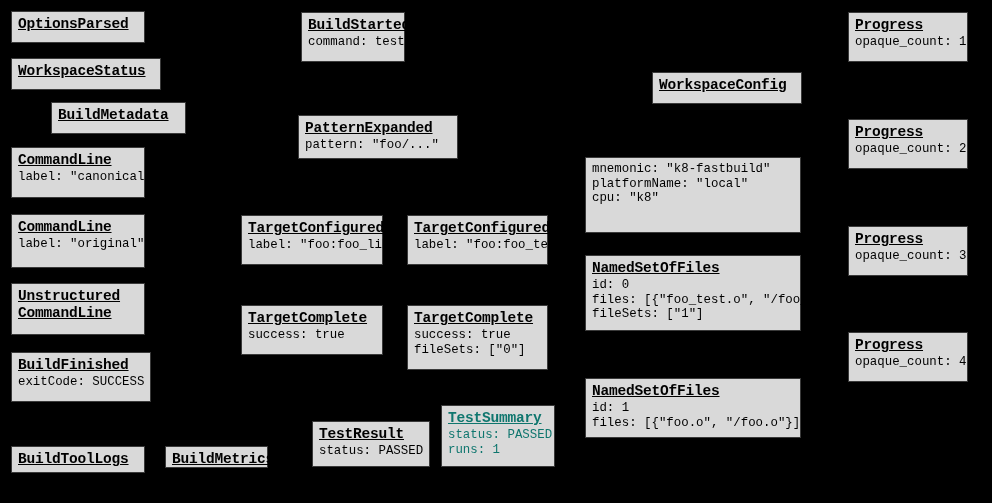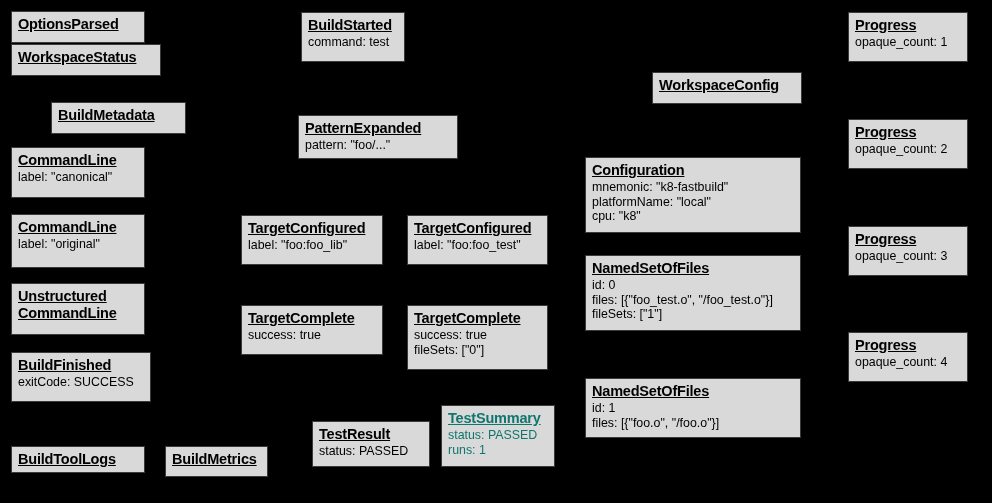--- a/index.html
+++ b/index.html
@@ -23,20 +23,21 @@
     background: #000000;
   }
   .node {
     position: absolute;
     box-sizing: border-box;
     background: #d9d9d9;
     border: 1px solid #3a3a3a;
     padding: 4px 22px 5px 6px;
     color: #000000;
     line-height: 1.18;
+    font-family: Liberation Mono, monospace;
   }
   .node-title {
     font-size: 14.5px;
     font-weight: bold;
     text-decoration: underline;
     letter-spacing: -0.2px;
     white-space: pre-line;
     display: block;
     margin-bottom: 1px;
   }
@@ -50,21 +51,21 @@
     white-space: pre;
   }
 </style>
 </head>
 <body>
 
 <div id="canvas">
     <div class="node" style="left: 11px; top: 11px; width: 134px; height: 32px; background: rgb(217, 217, 217); border-color: rgb(58, 58, 58); color: rgb(0, 0, 0);">
       <span class="node-title">OptionsParsed</span>
     </div>
-    <div class="node" style="left: 11px; top: 44px; width: 150px; height: 32px; background: rgb(217, 217, 217); border-color: rgb(58, 58, 58); color: rgb(0, 0, 0);">
+    <div class="node" style="left: 11px; top: 58px; width: 150px; height: 32px; background: rgb(217, 217, 217); border-color: rgb(58, 58, 58); color: rgb(0, 0, 0);">
       <span class="node-title">WorkspaceStatus</span>
     </div>
     <div class="node" style="left: 11px; top: 102px; width: 135px; height: 32px; background: rgb(217, 217, 217); border-color: rgb(58, 58, 58); color: rgb(0, 0, 0); margin-left: 40px;">
       <span class="node-title">BuildMetadata</span>
     </div>
     <div class="node" style="left: 11px; top: 147px; width: 134px; height: 51px; background: rgb(217, 217, 217); border-color: rgb(58, 58, 58); color: rgb(0, 0, 0);">
       <span class="node-title">CommandLine</span>
       <span class="node-attrs">
         <span class="attr-line">label: "canonical"</span>
       </span>
@@ -81,21 +82,21 @@
     </div>
     <div class="node" style="left: 11px; top: 352px; width: 140px; height: 50px; background: rgb(217, 217, 217); border-color: rgb(58, 58, 58); color: rgb(0, 0, 0);">
       <span class="node-title">BuildFinished</span>
       <span class="node-attrs">
         <span class="attr-line">exitCode: SUCCESS</span>
       </span>
     </div>
     <div class="node" style="left: 11px; top: 446px; width: 134px; height: 27px; background: rgb(217, 217, 217); border-color: rgb(58, 58, 58); color: rgb(0, 0, 0);">
       <span class="node-title">BuildToolLogs</span>
     </div>
-    <div class="node" style="left: 165px; top: 446px; width: 103px; height: 31px; background: rgb(217, 217, 217); border-color: rgb(58, 58, 58); color: rgb(0, 0, 0);">
+    <div class="node" style="left: 165px; top: 446px; width: 103px; height: 22px; background: rgb(217, 217, 217); border-color: rgb(58, 58, 58); color: rgb(0, 0, 0);">
       <span class="node-title">BuildMetrics</span>
     </div>
     <div class="node" style="left: 301px; top: 12px; width: 104px; height: 50px; background: rgb(217, 217, 217); border-color: rgb(58, 58, 58); color: rgb(0, 0, 0);">
       <span class="node-title">BuildStarted</span>
       <span class="node-attrs">
         <span class="attr-line">command: test</span>
       </span>
     </div>
     <div class="node" style="left: 298px; top: 115px; width: 160px; height: 44px; background: rgb(217, 217, 217); border-color: rgb(58, 58, 58); color: rgb(0, 0, 0);">
       <span class="node-title">PatternExpanded</span>
@@ -138,21 +139,20 @@
       <span class="node-title">TestSummary</span>
       <span class="node-attrs">
         <span class="attr-line">status: PASSED</span>
         <span class="attr-line">runs: 1</span>
       </span>
     </div>
     <div class="node" style="left: 652px; top: 72px; width: 150px; height: 32px; background: rgb(217, 217, 217); border-color: rgb(58, 58, 58); color: rgb(0, 0, 0);">
       <span class="node-title">WorkspaceConfig</span>
     </div>
     <div class="node" style="left: 585px; top: 157px; width: 216px; height: 76px; background: rgb(217, 217, 217); border-color: rgb(58, 58, 58); color: rgb(0, 0, 0);">
-      <span class="node-title">Configuration</span>
       <span class="node-attrs">
         <span class="attr-line">mnemonic: "k8-fastbuild"</span>
         <span class="attr-line">platformName: "local"</span>
         <span class="attr-line">cpu: "k8"</span>
       </span>
     </div>
     <div class="node" style="left: 585px; top: 255px; width: 216px; height: 76px; background: rgb(217, 217, 217); border-color: rgb(58, 58, 58); color: rgb(0, 0, 0);">
       <span class="node-title">NamedSetOfFiles</span>
       <span class="node-attrs">
         <span class="attr-line">id: 0</span>

